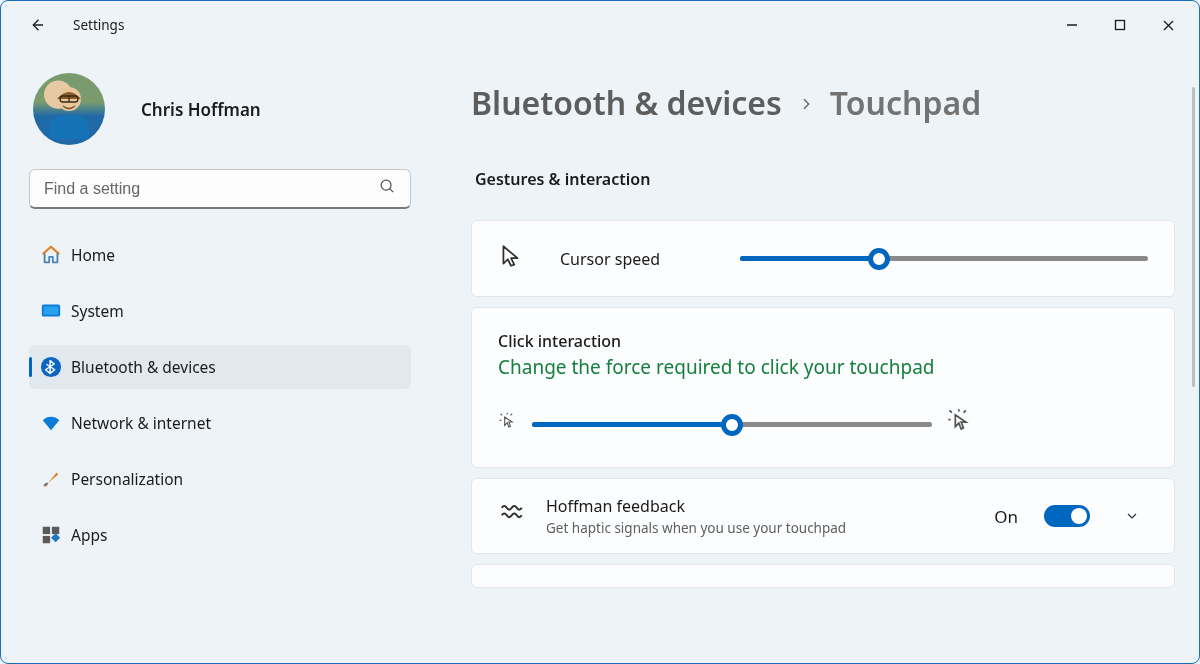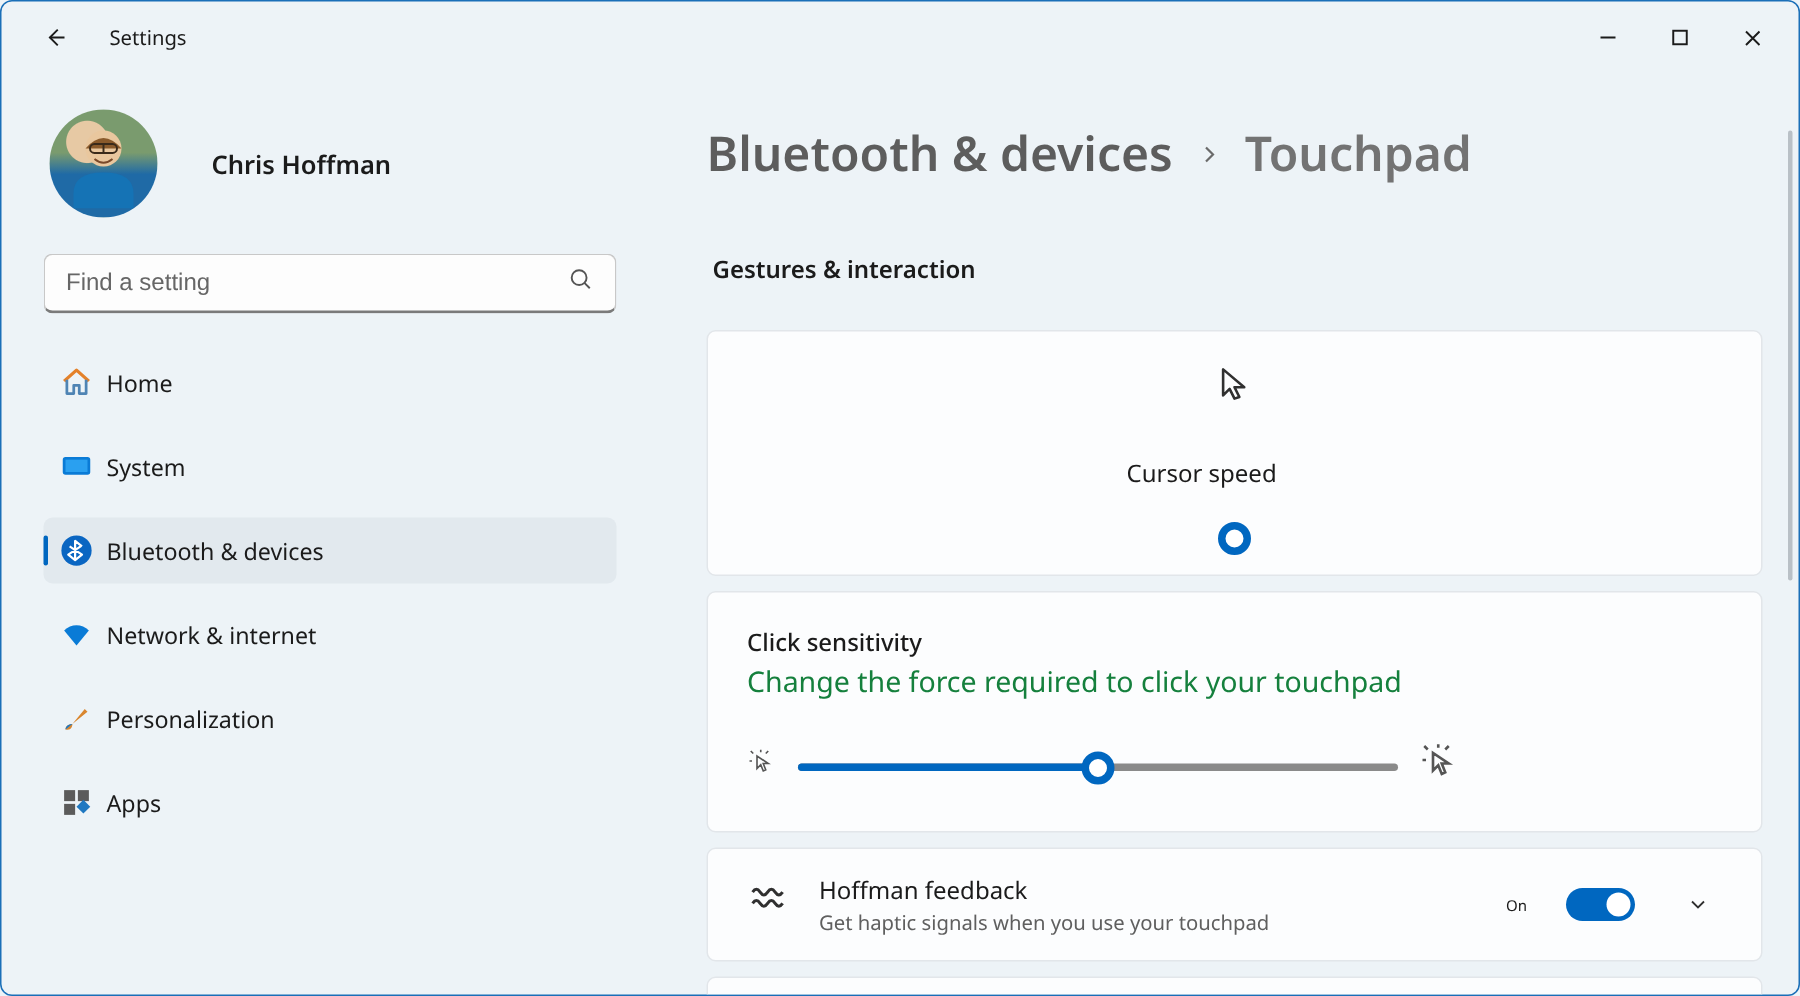--- a/index.html
+++ b/index.html
@@ -122,21 +122,20 @@
     background:#fcfdfe;
     border:1px solid #e2e6ea;
     border-radius:6px;
     margin-bottom:10px;
   }
   
   .row-cursor {
     display:flex; align-items:center;
     padding:22px 26px;
     gap: 30px;
-    flex-direction: column;
   }
   .row-cursor .label { font-size:16px; margin-left:6px; width:150px; }
   .slider {
     position:relative; flex:1; height:22px;
     display:flex; align-items:center;
   }
   .slider .track { height:5px; width:100%; background:#8a8a8a; border-radius:3px; position:relative; }
   .slider .fill  { position:absolute; left:0; top:0; height:100%; background:#0067c0; border-radius:3px; }
   .slider .thumb {
     position:absolute; top:50%; width:22px; height:22px;
@@ -147,21 +146,21 @@
   .card-click { padding:22px 26px 26px 26px; }
   .card-click .title2 { font-size:16px; font-weight:500; }
   .card-click .sub { font-size:19px; color:#15803d; margin-top:2px; margin-bottom:28px;}
   .click-slider-row { display:flex; align-items:center; gap:14px; }
   .click-slider-row .slider { flex:0 0 400px; }
   
   .card-fb { padding:16px 26px; display:flex; align-items:center; gap:18px; }
   .fb-text { flex:1; }
   .fb-text .t1 { font-size:16px; }
   .fb-text .t2 { font-size:13.5px; color:#5f5f5f; margin-top:2px;}
-  .onlabel { font-size:10px; margin-right:8px; }
+  .onlabel { font-size:17px; margin-right:8px; }
   .toggle {
     width:46px; height:22px; border-radius:12px;
     background:#0067c0; position:relative;
   }
   .toggle::after{
     content:""; position:absolute; right:3px; top:3px;
     width:16px; height:16px; background:#fff; border-radius:50%;
   }
   .chev-down {
     width:32px;height:32px; display:flex;align-items:center;justify-content:center;
@@ -310,21 +309,21 @@
         <div class="slider">
           <div class="track">
               <div class="fill" id="fill1" style="width: 34%;"></div>
             </div>
           <div class="thumb" id="thumb1" style="left: 34%;"></div>
         </div>
       </div>
     </div>
 
     <div class="card card-click">
-      <div class="title2">Click sensitivity</div>
+      <div class="title2">Click interaction</div>
       <div class="sub">Change the force required to click your touchpad</div>
       <div class="click-slider-row">
         <span>
           <svg width="20" height="20" viewBox="0 0 24 24" fill="none" stroke="#555" stroke-width="1.3">
               <path d="M8 6v10l3-3 2 5 2-1-2-5h4z"></path>
               <path d="M5 4l-2-2M11 3l0-2M4 10l-2 0M15 4l2-2"></path>
             </svg>
         </span>
         <div class="slider">
           <div class="track">

